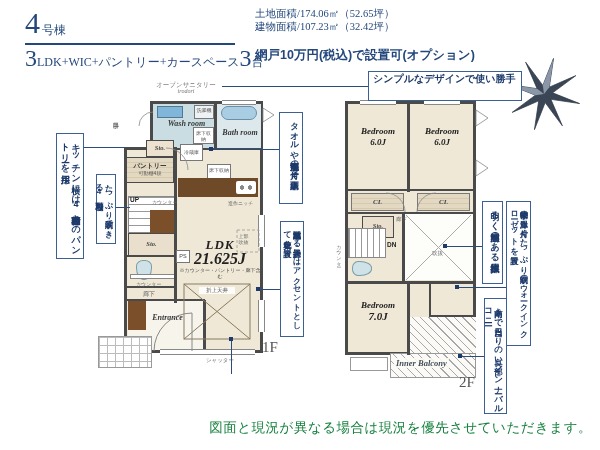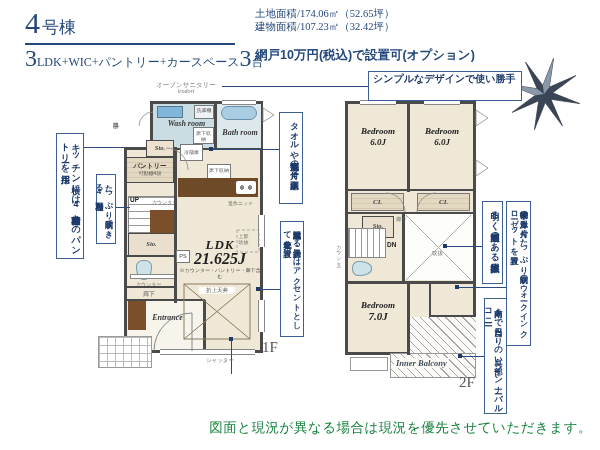--- a/index.html
+++ b/index.html
@@ -33,21 +33,21 @@
   .windowV{position:absolute;background:#fff;border-left:1px solid #888;border-right:1px solid #888;z-index:9;}
   svg.overlay{position:absolute;left:0;top:0;z-index:14;pointer-events:none;}
 </style>
 </head>
 <body>
 
 <div id="page">
 
   <div class="abs" style="left:25px;top:8px;display:flex;align-items:flex-end;">
     <span class="serif navy" style="font-size:30px;line-height:1;">4</span>
-    <span class="serif navy" style="font-size:17px;line-height:1;padding:0 0 2px 2px;">号棟</span>
+    <span class="serif navy" style="font-size:12px;line-height:1;padding:0 0 2px 2px;">号棟</span>
   </div>
   <div class="abs" style="left:25px;top:43px;width:210px;height:2px;background:#24487c;"></div>
   <div class="abs" style="left:25px;top:46px;display:flex;align-items:flex-end;">
     <span class="serif navy" style="font-size:24px;line-height:1;">3</span>
     <span class="serif navy" style="font-size:12px;line-height:1;padding:0 0 2px 0;">LDK+WIC+パントリー+カースペース</span>
     <span class="serif navy" style="font-size:24px;line-height:1;">3</span>
     <span class="serif navy" style="font-size:12px;line-height:1;padding:0 0 2px 0;">台</span>
   </div>
 
   <div class="abs navy serif" style="left:255px;top:7px;font-size:10.5px;line-height:13px;">

